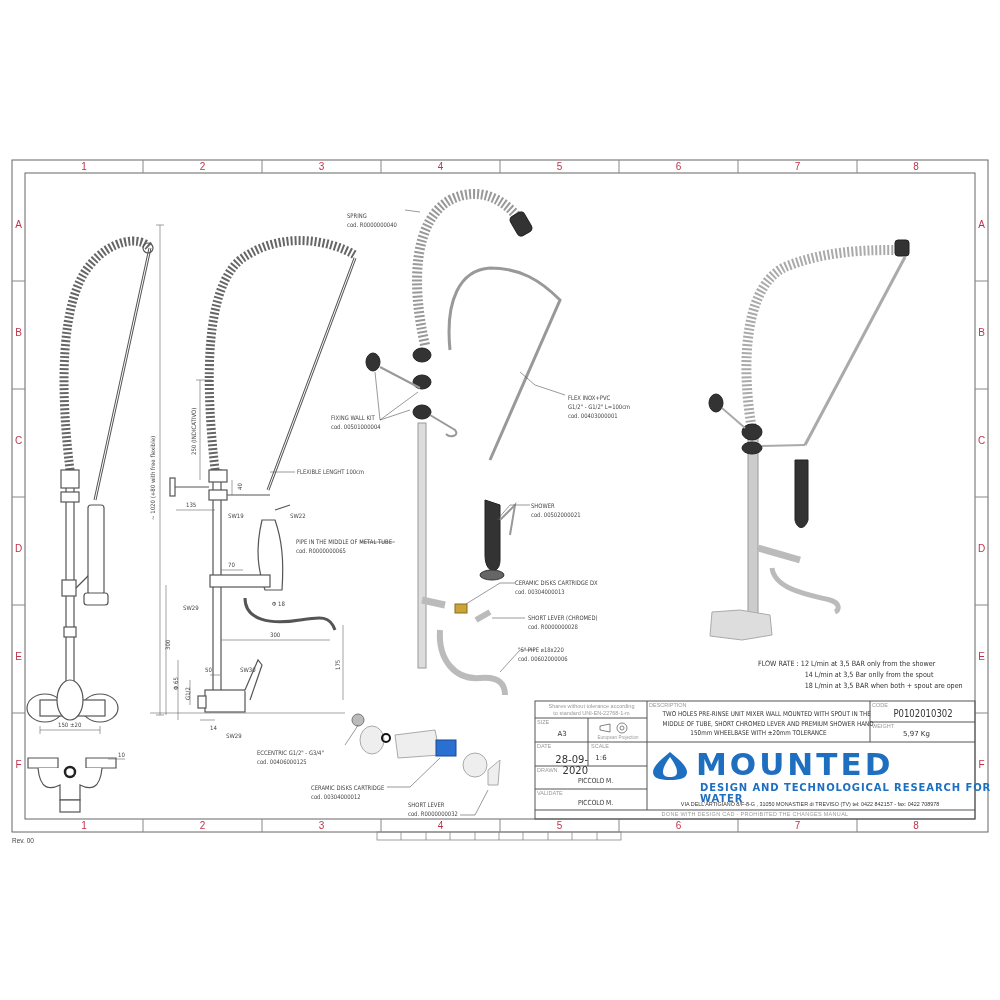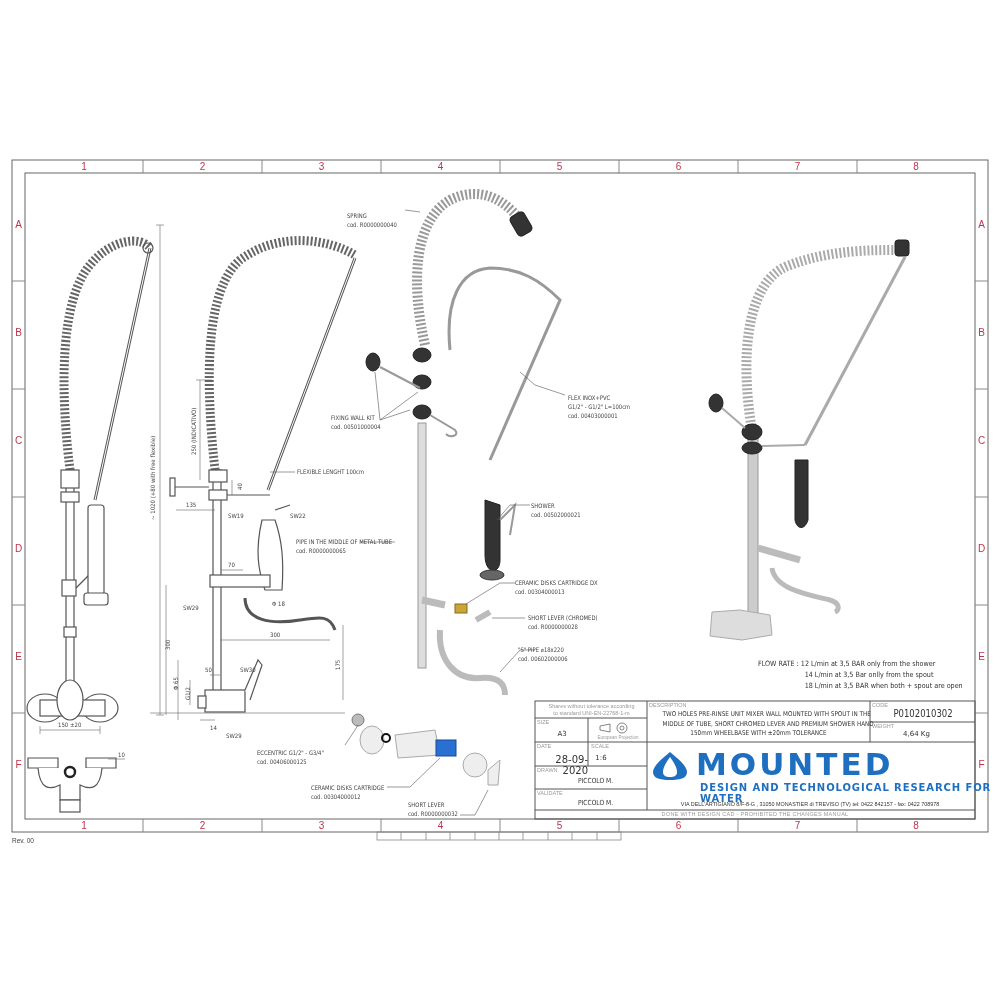--- a/index.html
+++ b/index.html
@@ -345,21 +345,21 @@
 
   <div style="position:absolute;left:649px;top:702px;font-size:5.5px;color:#999">DESCRIPTION</div>
   <div style="position:absolute;left:647px;top:710px;width:223px;text-align:center;font-family:'DejaVu Sans',sans-serif;font-size:6.6px;line-height:9.5px;color:#333">
     <div style="white-space:nowrap;transform:scaleX(0.86)">TWO HOLES PRE-RINSE UNIT MIXER WALL MOUNTED WITH SPOUT IN THE</div>
     <div style="white-space:nowrap;transform:scaleX(0.86)">MIDDLE OF TUBE, SHORT CHROMED LEVER AND PREMIUM SHOWER HAND.</div>
     <div style="white-space:nowrap;transform:scaleX(0.86)">150mm WHEELBASE WITH ±20mm TOLERANCE</div>
   </div>
   <div style="position:absolute;left:872px;top:702px;font-size:5.5px;color:#999">CODE</div>
   <div style="position:absolute;left:873px;top:708px;width:100px;text-align:center;font-family:'DejaVu Sans',sans-serif;font-size:10px;color:#333;transform:scaleX(0.85)">P0102010302</div>
   <div style="position:absolute;left:872px;top:723px;font-size:5.5px;color:#999">WEIGHT</div>
-  <div style="position:absolute;left:903px;top:730px;font-size:7px;font-family:'DejaVu Sans',sans-serif">4,64 Kg</div>
+  <div style="position:absolute;left:903px;top:730px;font-size:7px;font-family:'DejaVu Sans',sans-serif">5,97 Kg</div>
 
   <svg style="position:absolute;left:651px;top:751px" width="38" height="30">
     <path d="M19 1 C8 10 2 16 2 21 C2 27 8 29 19 29 C30 29 36 27 36 21 C36 16 30 10 19 1 Z" fill="#1e6fc0"></path>
     <path d="M19 6 C14 13 12 17 12 21 C12 25 15 26 19 26 C23 26 26 25 26 21 C26 17 24 13 19 6 Z" fill="#fff"></path>
   </svg>
   <div style="position:absolute;left:696px;top:747px;font-family:'DejaVu Sans',sans-serif;font-weight:bold;font-size:31px;letter-spacing:3px;color:#1e6fc0;line-height:34px">MOUNTED</div>
   <div style="position:absolute;left:700px;top:782px;font-family:'DejaVu Sans',sans-serif;font-weight:bold;font-size:10px;letter-spacing:0.9px;color:#1e6fc0">DESIGN AND TECHNOLOGICAL RESEARCH FOR WATER</div>
   <div style="position:absolute;left:649px;top:801px;width:322px;text-align:center;font-size:6px;color:#333;white-space:nowrap;transform:scaleX(0.9)">VIA DELL'ARTIGIANO 8/F-8-G , 31050 MONASTIER di TREVISO (TV) tel: 0422 842157 - fax: 0422 708978</div>
   <div style="position:absolute;left:535px;top:811px;width:440px;text-align:center;font-size:5.5px;color:#999;letter-spacing:0.3px">DONE WITH DESIGN CAD - PROHIBITED THE CHANGES MANUAL</div>
 </div>

